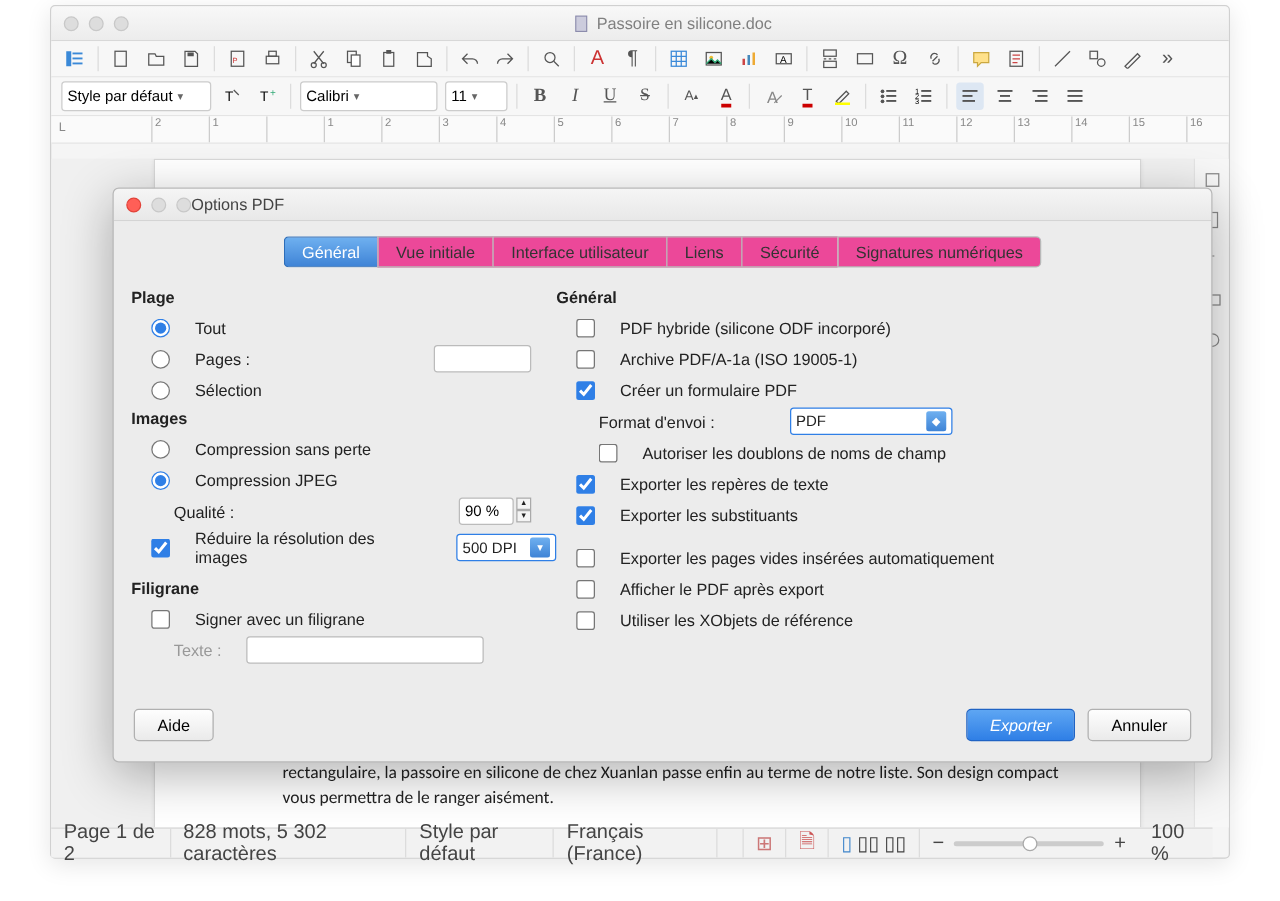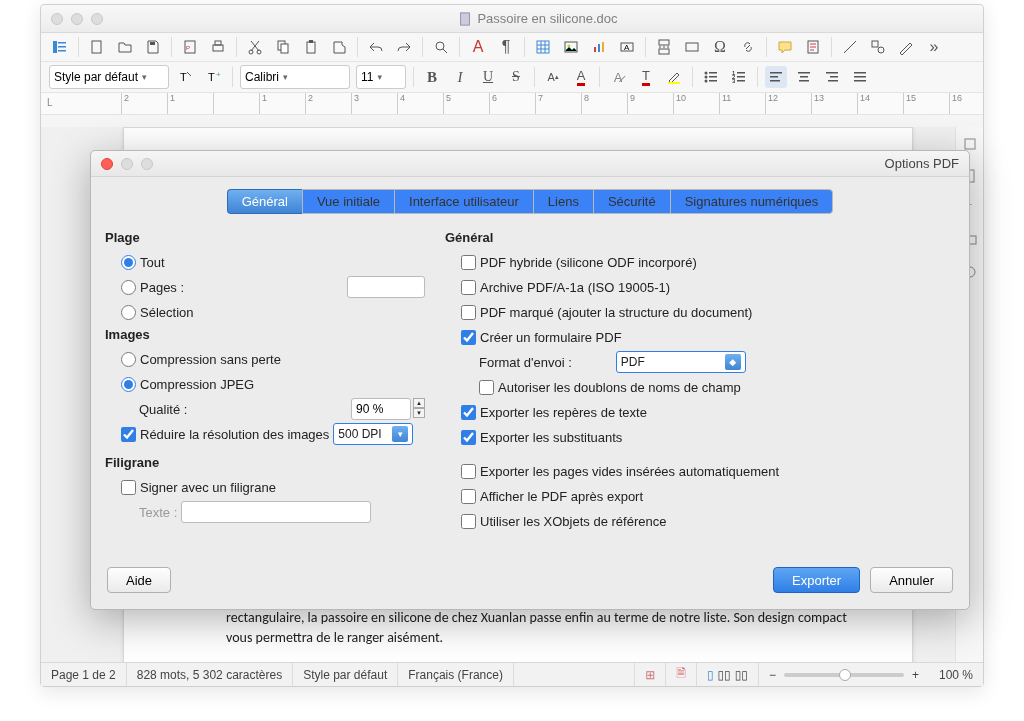--- a/index.html
+++ b/index.html
@@ -31,57 +31,57 @@
 
 
 .doc-area { position:absolute; top:122px; left:0; right:0; bottom:24px; background:#f0f0f0; overflow:hidden; }
 .page { position:absolute; left:82px; top:0px; width:790px; height:800px; background:#fff; border:1px solid #d8d8d8; box-shadow: 0 1px 4px rgba(0,0,0,0.1); }
 .page-text { position:absolute; left:102px; top:480px; width:630px; font-size:14px; color:#222; line-height:1.4; font-family: Calibri, Arial; }
 
 
 .right-side { position:absolute; right:0; top:122px; bottom:24px; width:28px; background:#f7f7f7; border-left:1px solid #e4e4e4; display:flex; flex-direction:column; align-items:center; padding-top:6px; gap:10px; }
 
 
-.status { position:absolute; bottom:0; left:0; right:0; height:24px; background:#f2f2f2; border-top:1px solid #d8d8d8; display:flex; align-items:center; font-size:12px; color:#444; }
+.status { position:absolute; bottom:0; left:0; right:13px; height:24px; background:#f2f2f2; border-top:1px solid #d8d8d8; display:flex; align-items:center; font-size:16px; color:#444; }
 .status .cell { padding: 0 10px; border-right:1px solid #dcdcdc; height:100%; display:flex; align-items:center; }
 .status .flex { flex:1; }
 .zoom-slider { width:120px; height:4px; background:#ccc; border-radius:2px; position:relative; margin:0 8px; }
 .zoom-thumb { position:absolute; top:-4px; left:55px; width:12px; height:12px; border-radius:50%; background:#fff; border:1px solid #aaa; }
 
 
 .dialog { position:absolute; top:150px; left:90px; width:880px; height:460px; background:#ececec; border:1px solid #b8b8b8; border-radius:5px; box-shadow: 0 10px 40px rgba(0,0,0,0.3); display:flex; flex-direction:column; }
 .dlg-title { height:26px; display:flex; align-items:center; padding:0 10px; border-bottom:1px solid #d4d4d4; background:linear-gradient(#f5f5f5,#e8e8e8); border-radius:5px 5px 0 0; }
 .dlg-title .traffic .tdot:first-child { background:#ff5f57; border-color:#e24238; }
-.dlg-title .ttext { flex:1; text-align:right; font-size:13px; color:#444; }
+.dlg-title .ttext { flex:1; text-align:left; font-size:13px; color:#444; }
 
 .tabs { display:flex; justify-content:center; margin:12px 0 8px; }
-.tabs .tab { font-size:13px; padding:4px 14px; background:#3b82f6; border:1px solid #b8b8b8; border-right:none; color:#333; }
+.tabs .tab { font-size:13px; padding:4px 14px; background:#ec4899; border:1px solid #b8b8b8; border-right:none; color:#333; }
 .tabs .tab:first-child { border-radius:4px 0 0 4px; }
 .tabs .tab:last-child { border-right:1px solid #b8b8b8; border-radius:0 4px 4px 0; }
 .tabs .tab.active { background:#5b9bd5; background:linear-gradient(#6fb0f0,#3f84d6); color:#fff; border-color:#2d6db8; }
 
 .body { flex:1; display:flex; padding: 4px 14px 0; font-size:13px; color:#222; }
 .col { flex:1; }
 .sec-title { font-weight:600; margin: 4px 0 6px; }
-.row { display:flex; align-items:center; margin: 3px 0 3px 16px; gap:4px; min-height:22px; }
+.row { display:flex; align-items:center; margin: 3px 0 3px 16px; gap:20px; min-height:22px; }
 .row.sub { margin-left: 34px; }
 input[type=radio], input[type=checkbox] { width:15px; height:15px; accent-color:#2f7fe6; }
 .txtin { height:22px; border:1px solid #bbb; border-radius:3px; background:#fff; padding:0 4px; font-size:12px; }
 .txtin.pages { width:78px; margin-left:auto; margin-right:20px; }
-.txtin.qual { width:60px; }
+.txtin.qual { width:44px; }
 .spin { width:12px; display:flex; flex-direction:column; }
 .spin div { height:10px; border:1px solid #aaa; background:#f4f4f4; font-size:7px; text-align:center; line-height:8px; }
 .select { height:22px; border:1px solid #2f7fe6; border-radius:3px; background:#fff; display:flex; align-items:center; padding:0 4px; gap:4px; font-size:12px; }
 .select.dpi { width:80px; }
 .select.fmt { width:130px; }
 .select .arr { margin-left:auto; background:#5b9bd5; background:linear-gradient(#6fb0f0,#3f84d6); color:#fff; width:16px; height:16px; border-radius:2px; font-size:9px; display:flex; align-items:center; justify-content:center; }
 
 .footer { display:flex; padding:10px 16px 16px; gap:10px; }
 .btn { height:26px; padding:0 18px; border:1px solid #b0b0b0; border-radius:4px; background:linear-gradient(#fefefe,#eaeaea); font-size:13px; display:flex; align-items:center; }
-.btn.primary { background:linear-gradient(#5ea6f3,#2f7fe6); border-color:#1f63c4; color:#fff; }
+.btn.primary { background:linear-gradient(#5ea6f3,#2f7fe6); border-color:#1f63c4; color:#fff;font-style:italic; }
 
 .muted { color:#999; }
 </style>
 </head>
 <body>
 
 <div class="main-window">
   <div class="title-bar">
     <div class="traffic">
       <div class="tdot"></div>
@@ -521,24 +521,20 @@
       <div class="sec-title">Général</div>
       <div class="row">
           <input type="checkbox" style="">
           <span>PDF hybride (silicone ODF incorporé)</span>
         </div>
       <div class="row">
           <input type="checkbox" style="">
           <span>Archive PDF/A-1a (ISO 19005-1)</span>
         </div>
       <div class="row">
-          <input type="checkbox" style="">
-          <span>PDF marqué (ajouter la structure du document)</span>
-        </div>
-      <div class="row">
           <input type="checkbox" checked="" style="">
           <span>Créer un formulaire PDF</span>
         </div>
       <div class="row sub">
           <span>Format d'envoi :</span>
         <div class="select fmt" style="margin-left:40px">
             <span>PDF</span>
             <span class="arr">◆</span>
           </div>
       </div>

